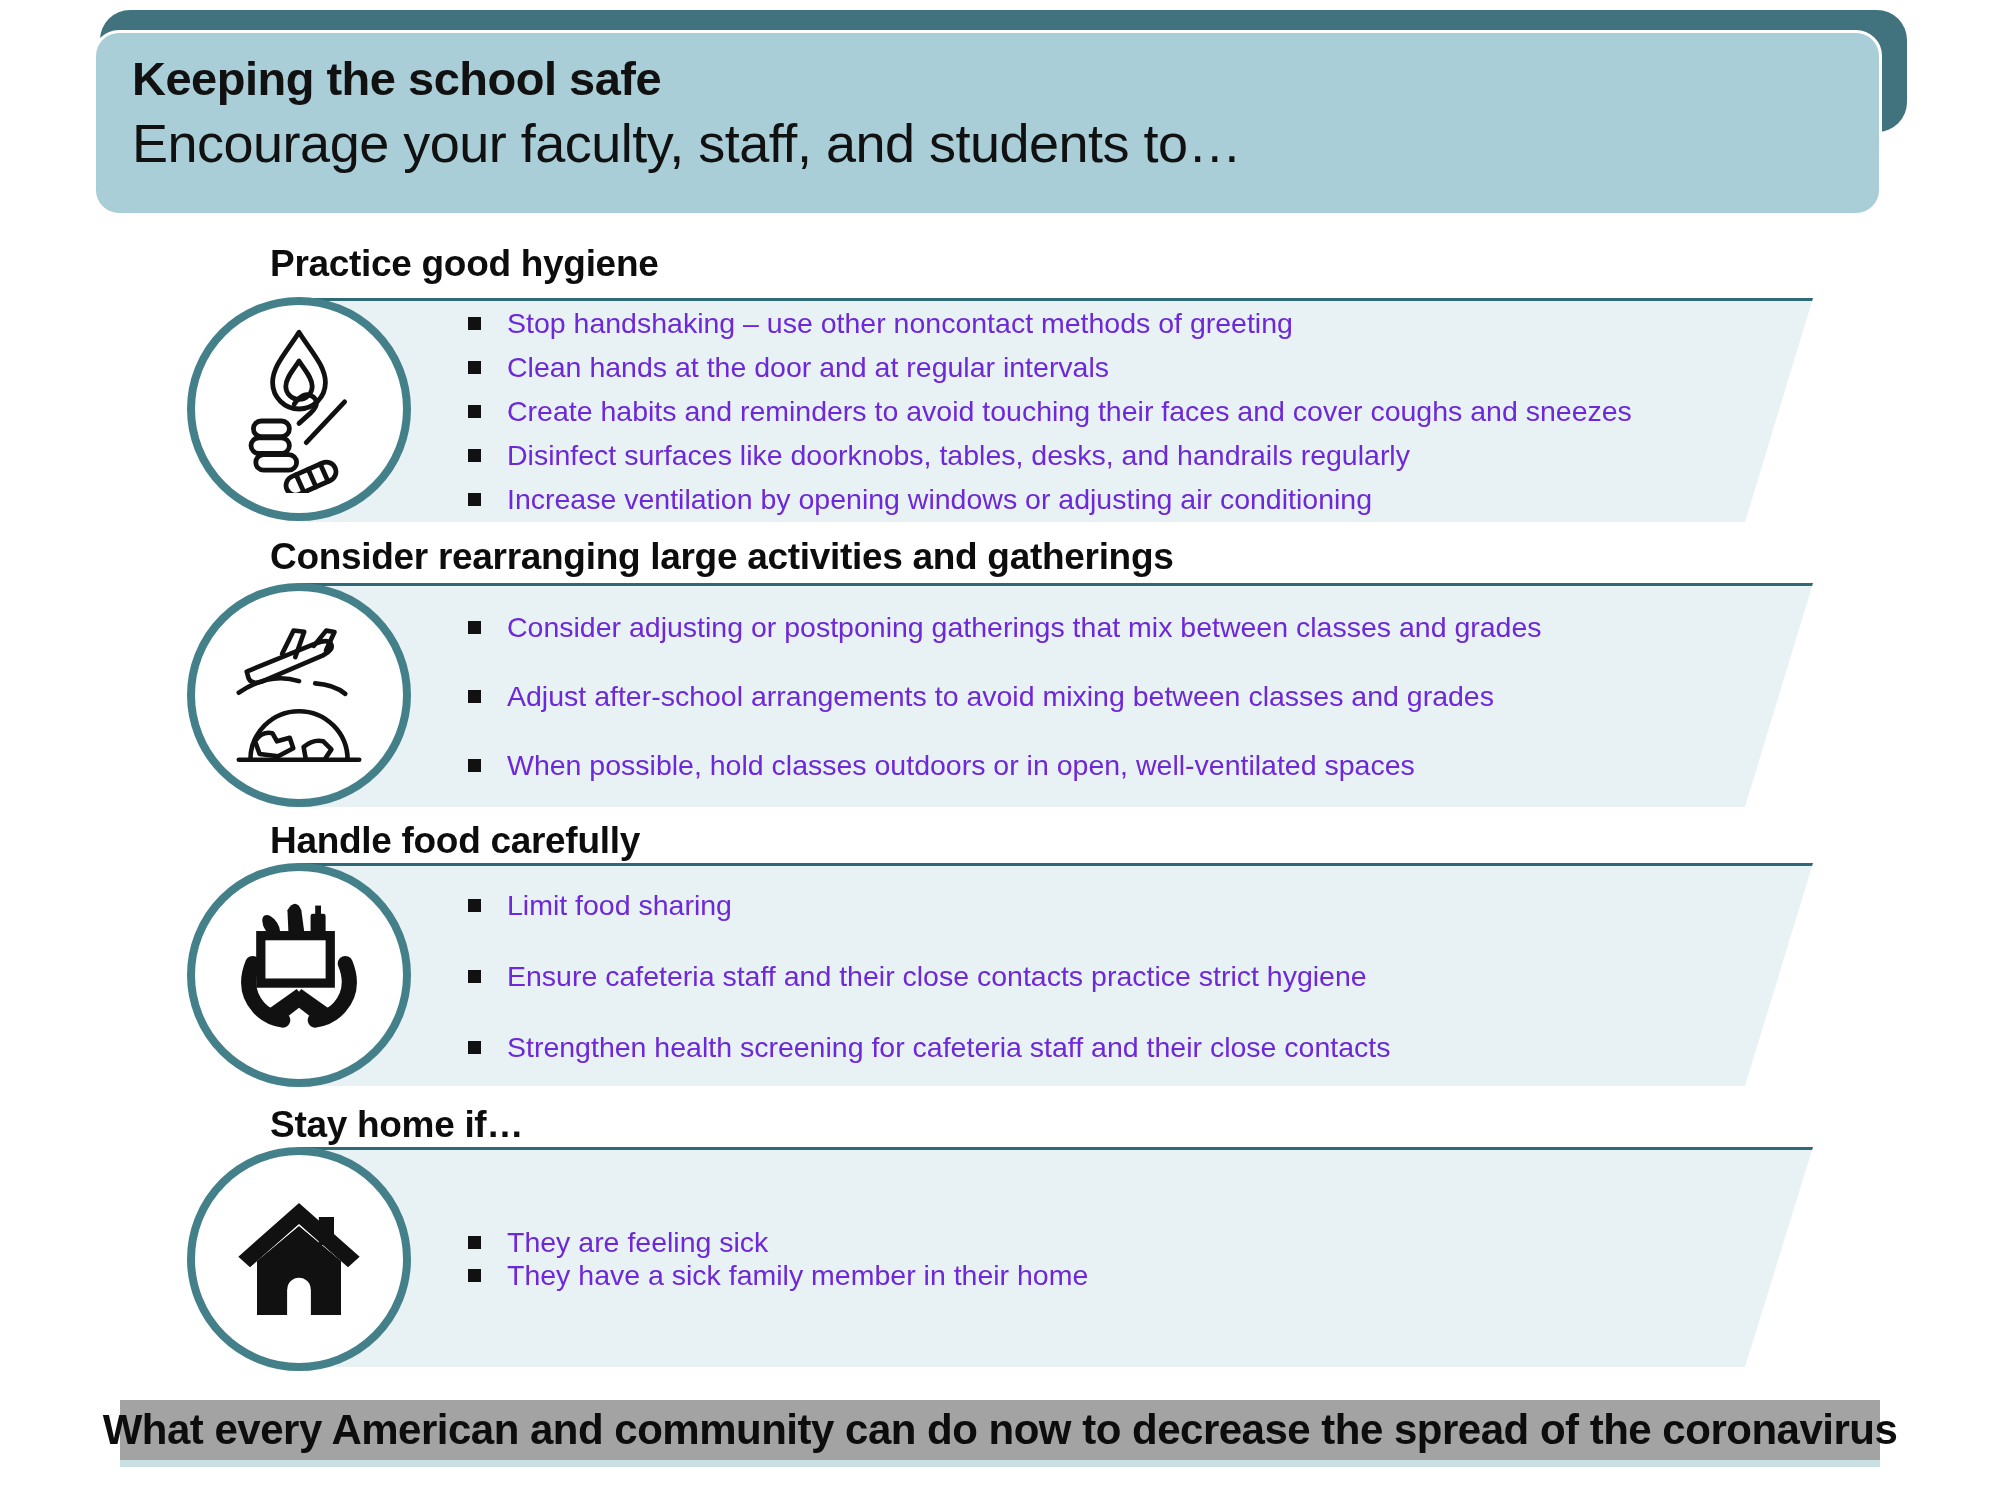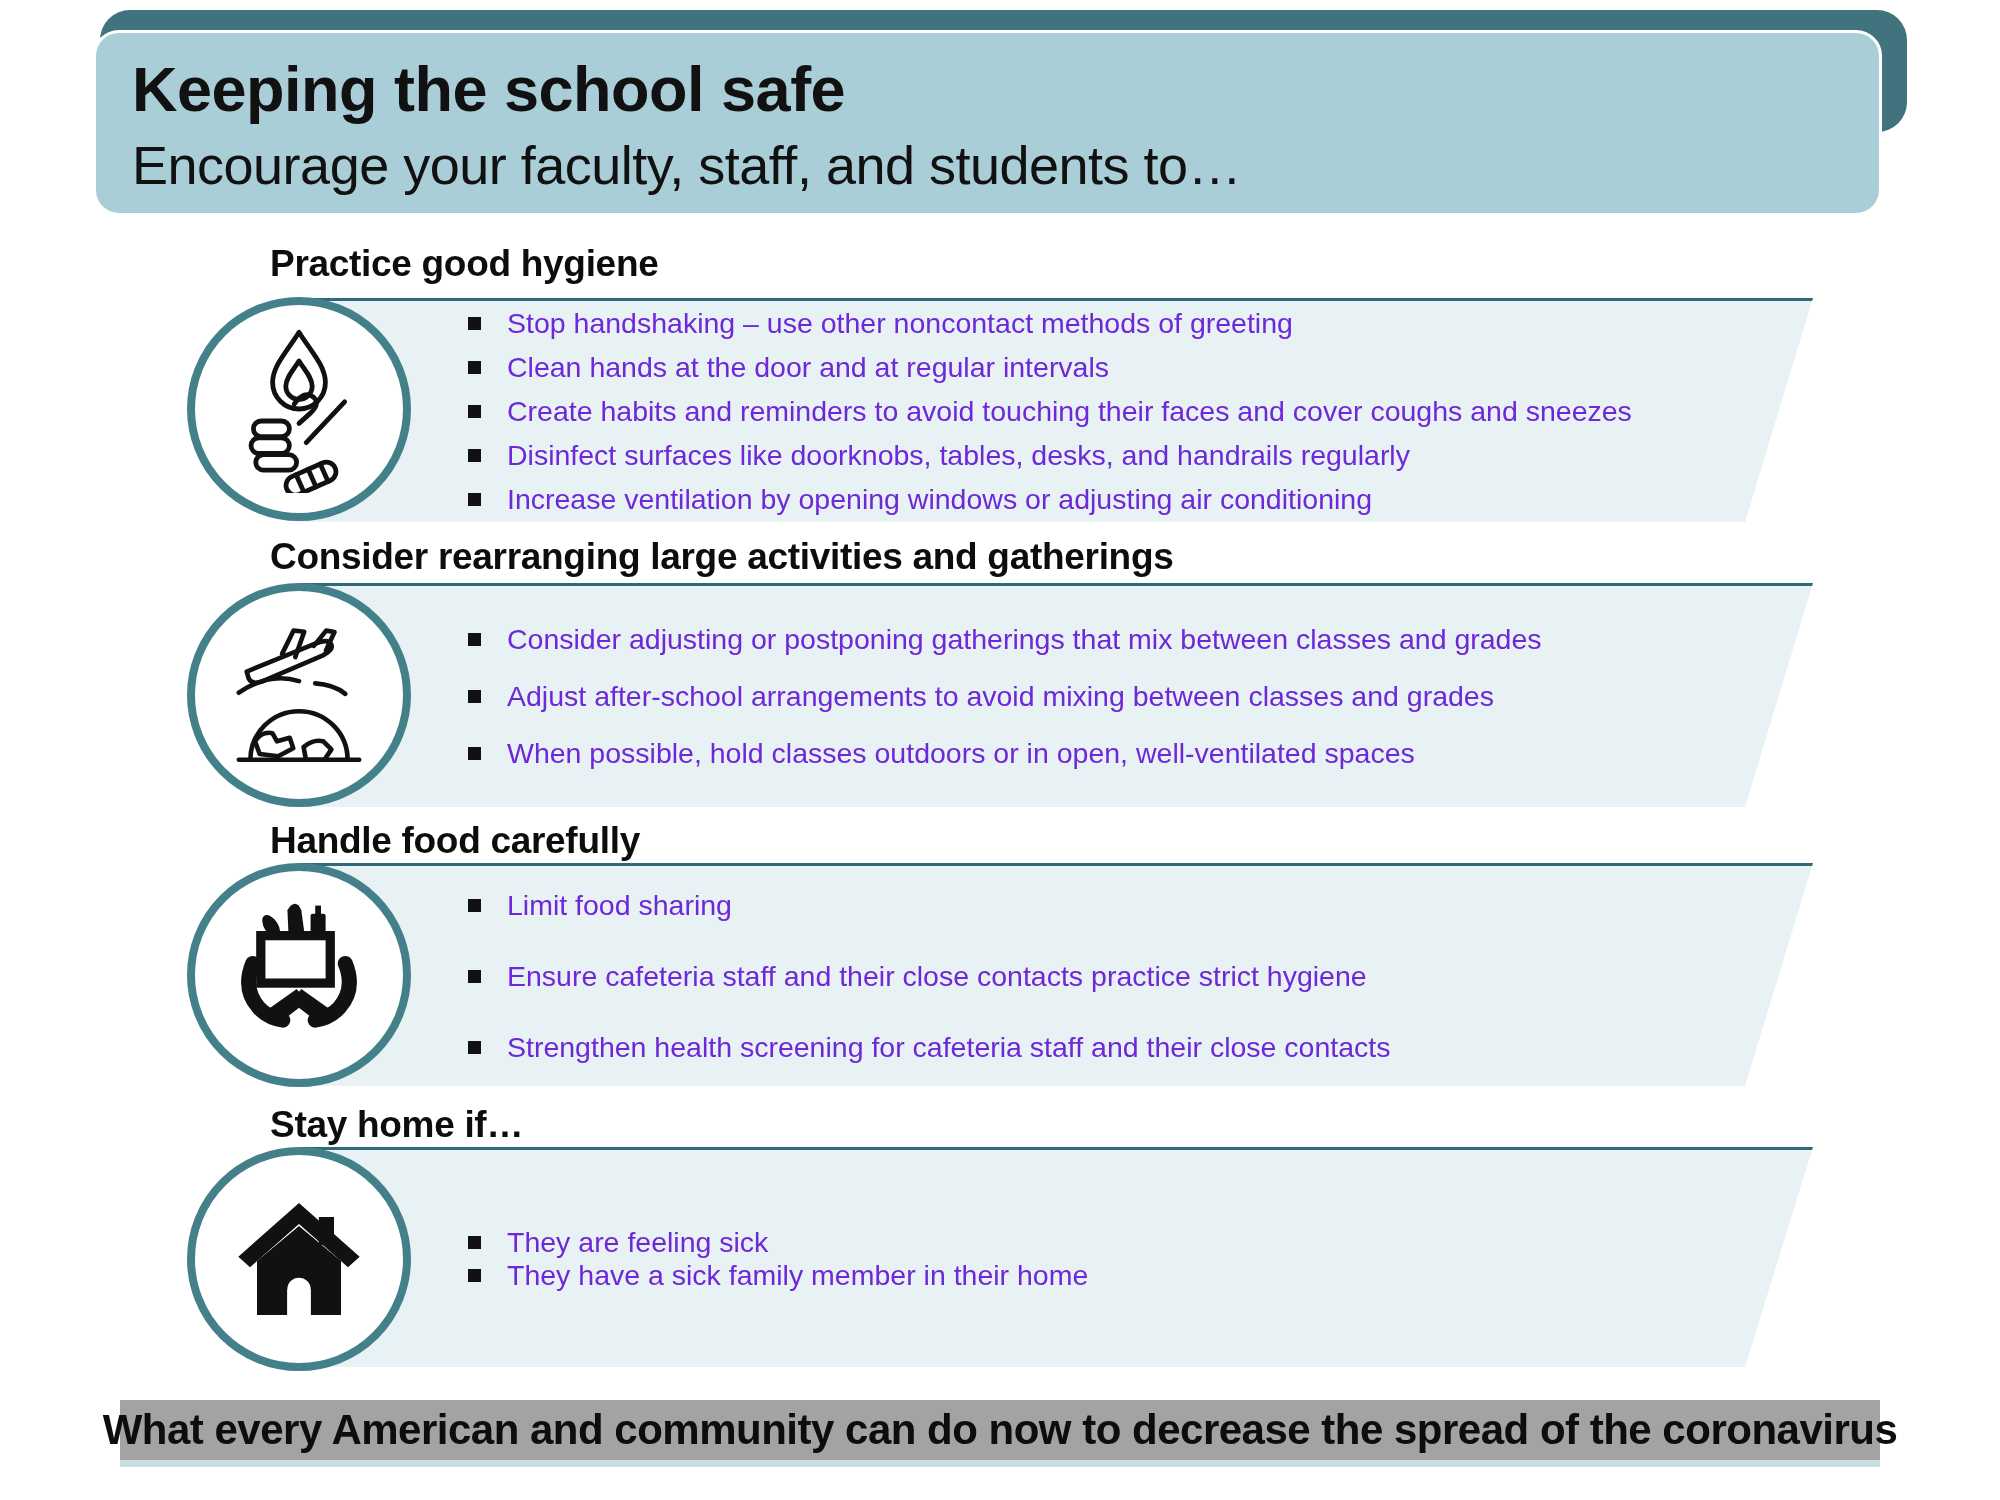--- a/index.html
+++ b/index.html
@@ -10,21 +10,21 @@
   
   .header-bar{
     position:absolute;left:100px;top:10px;width:1807px;height:122px;
     background:#40737e;border-radius:30px;
   }
   .header-box{
     position:absolute;left:93px;top:30px;width:1789px;height:186px;
     background:#a9ced8;border:3px solid #ffffff;border-radius:26px;
     box-sizing:border-box;padding:14px 0 0 36px;
   }
-  .header-title{font-size:63px;font-weight:bold;letter-spacing:-0.5px;line-height:1.35;}
+  .header-title{font-size:47px;font-weight:bold;letter-spacing:-0.5px;line-height:1.35;}
   .header-subtitle{font-size:54px;font-weight:normal;letter-spacing:-0.5px;line-height:1.25;}
   
   .section-heading{
     position:absolute;left:270px;font-size:37px;font-weight:bold;
     letter-spacing:-0.3px;color:#0d0d0d;white-space:nowrap;
   }
   .panel{
     position:absolute;left:300px;width:1513px;background:#e8f1f3;
     border-top:3px solid #2e6b76;box-sizing:border-box;
     clip-path:polygon(0 0,100% 0,calc(100% - 68px) 100%,0 100%);
@@ -37,21 +37,21 @@
   }
   .bullet-text{font-size:28.5px;color:#6d28d9;white-space:nowrap;}
   .icon-circle{
     position:absolute;left:187px;width:224px;height:224px;border-radius:50%;
     background:#ffffff;border:8px solid #44808a;box-sizing:border-box;
     display:flex;align-items:center;justify-content:center;
   }
   .icon-circle svg{display:block;}
   
   .h1{top:243px;} .p1{top:298px;height:224px;} .p1 .list{display:flex;flex-direction:column;gap:11px;} .c1{top:297px;}
-  .h2{top:536px;} .p2{top:583px;height:224px;} .p2 .list{display:flex;flex-direction:column;gap:24px;} .c2{top:583px;}
+  .h2{top:536px;} .p2{top:583px;height:224px;} .p2 .list{display:flex;flex-direction:column;gap:36px;} .c2{top:583px;}
   .h3{top:820px;} .p3{top:863px;height:223px;} .p3 .list{display:flex;flex-direction:column;gap:38px;} .c3{top:863px;}
   .h4{top:1104px;} .p4{top:1147px;height:220px;} .p4 .list{display:flex;flex-direction:column;} .c4{top:1147px;}
   
   .footer-bar{
     position:absolute;left:120px;top:1400px;width:1760px;height:60px;
     background:#a3a3a3;border-bottom:7px solid #c9dfe2;
     display:flex;align-items:center;justify-content:center;
   }
   .footer-text{font-size:42px;font-weight:bold;letter-spacing:-0.5px;color:#0d0d0d;white-space:nowrap;}
   .ic{stroke:#111;fill:none;stroke-width:4;stroke-linecap:round;stroke-linejoin:round;}

